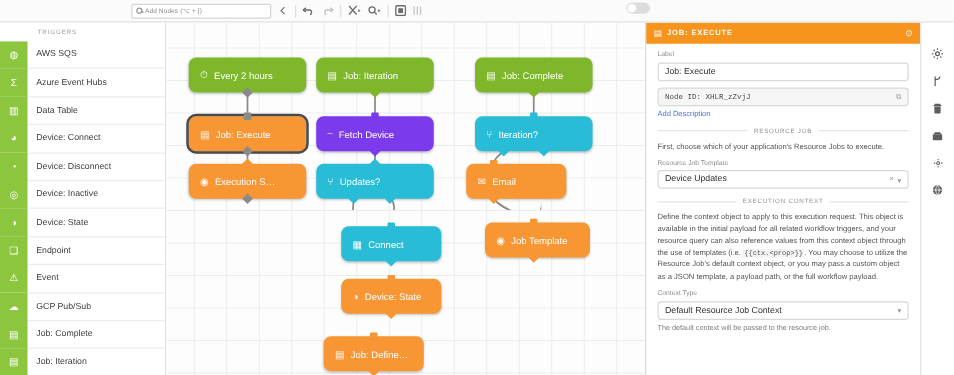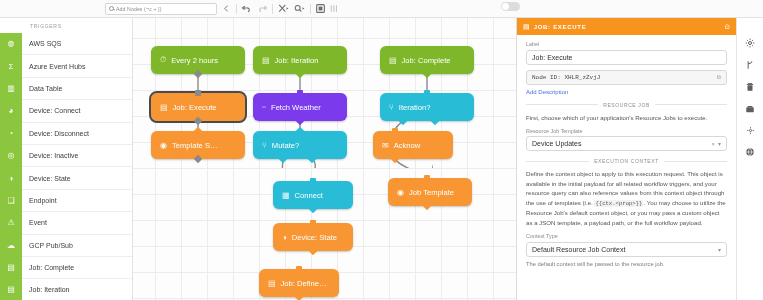--- a/index.html
+++ b/index.html
@@ -260,41 +260,41 @@
 
       <div class="node n-orange sel" style="left:18px;top:75px;width:94px">
         <span class="nico">▤</span>
         <span>Job: Execute</span>
       </div>
       <span class="port sq" style="left:62px;top:72px"></span>
       <span class="port dm" style="left:62px;top:100px"></span>
 
       <div class="node n-orange" style="left:18px;top:113px;width:94px">
         <span class="nico">◉</span>
-        <span>Template S…</span>
+        <span>Execution S…</span>
       </div>
       <span class="port dm or" style="left:62px;top:110px"></span>
       <span class="port dm" style="left:62px;top:138px"></span>
 
       <div class="node n-green" style="left:120px;top:28px;width:94px">
         <span class="nico">▤</span>
         <span>Job: Iteration</span>
       </div>
       <span class="port dm gr" style="left:164px;top:53px"></span>
 
       <div class="node n-purple" style="left:120px;top:75px;width:94px">
         <span class="nico">⎯</span>
-        <span>Fetch Weather</span>
+        <span>Fetch Device</span>
       </div>
       <span class="port sq pu" style="left:164px;top:72px"></span>
       <span class="port dm pu" style="left:164px;top:100px"></span>
 
       <div class="node n-cyan" style="left:120px;top:113px;width:94px">
         <span class="nico">⑂</span>
-        <span>Mutate?</span>
+        <span>Updates?</span>
       </div>
       <span class="port dm cy" style="left:164px;top:110px"></span>
       <span class="port dm cy" style="left:147px;top:138px"></span>
       <span class="port dm cy" style="left:176px;top:138px"></span>
 
       <div class="node n-cyan" style="left:140px;top:163px;width:80px">
         <span class="nico">▦</span>
         <span>Connect</span>
       </div>
       <span class="port sq cy" style="left:177px;top:160px"></span>
@@ -323,21 +323,21 @@
       <div class="node n-cyan" style="left:247px;top:75px;width:94px">
         <span class="nico">⑂</span>
         <span>Iteration?</span>
       </div>
       <span class="port sq cy" style="left:291px;top:72px"></span>
       <span class="port dm cy" style="left:267px;top:100px"></span>
       <span class="port dm cy" style="left:299px;top:100px"></span>
 
       <div class="node n-orange" style="left:240px;top:113px;width:80px">
         <span class="nico">✉</span>
-        <span>Acknow</span>
+        <span>Email</span>
       </div>
       <span class="port sq or" style="left:259px;top:110px"></span>
       <span class="port dm or" style="left:259px;top:138px"></span>
 
       <div class="node n-orange" style="left:255px;top:160px;width:84px">
         <span class="nico">◉</span>
         <span>Job Template</span>
       </div>
       <span class="port sq or" style="left:291px;top:157px"></span>
       <span class="port dm or" style="left:291px;top:185px"></span>

